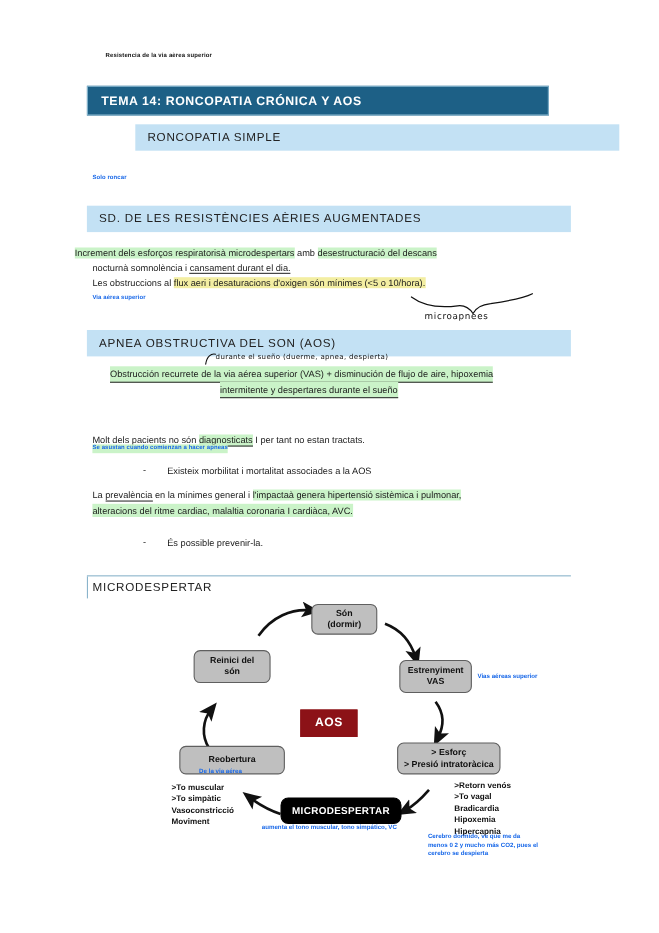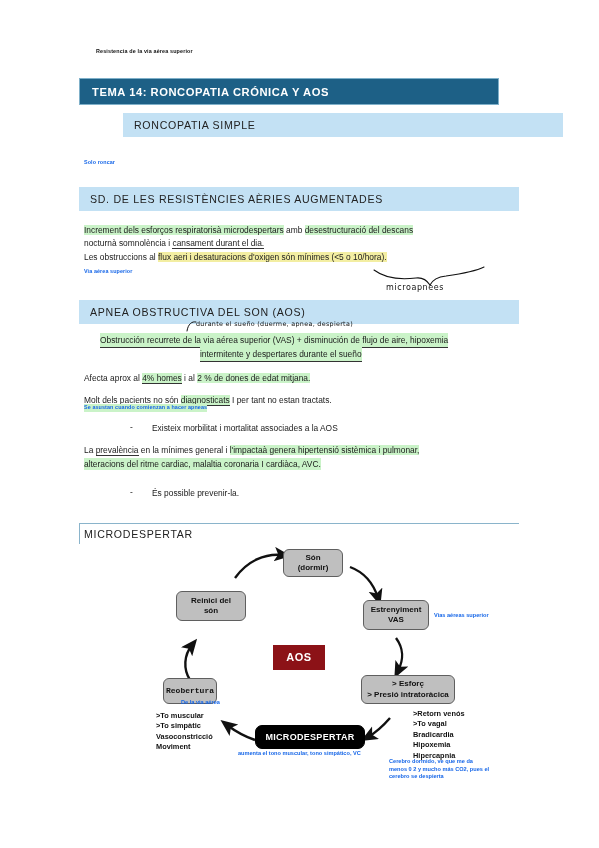--- a/index.html
+++ b/index.html
@@ -97,21 +97,21 @@
   <div class="banner-light" id="sec-roncopatia">
     <span>RONCOPATIA SIMPLE</span>
   </div>
 
   <div class="note" style="left:84px;top:159px;">Solo roncar</div>
 
   <div class="banner-light" id="sec-resistencies">
     <span>SD. DE LES RESISTÈNCIES AÈRIES AUGMENTADES</span>
   </div>
 
-  <div class="t" style="left:84px;top:224px;text-align:right;">
+  <div class="t" style="left:68px;top:224px;text-align:right;">
     <span class="hl-g">Increment dels esforços respiratoris</span><span class="hl-g">à microdespertars</span><span> amb </span><span class="hl-g">desestructuració del descans</span>
   </div>
 
   <div class="t" style="left:84px;top:237px;">
     <span>nocturn</span><span>à somnolència i </span><span class="u">cansament durant el dia.</span>
   </div>
 
   <div class="t" style="left:84px;top:251px;">
     <span>Les obstruccions al </span><span class="hl-y">flux aeri i desaturacions d'oxigen són mínimes (&lt;5 o 10/hora).</span>
   </div>
@@ -128,23 +128,20 @@
   </div>
 
   <svg style="position:absolute;left:185px;top:320px;width:18px;height:12px;">
     <path d="M2,11 C3,4 7,1 11,2" fill="none" stroke="#111" stroke-width="1" stroke-linecap="round"></path>
   </svg>
   <div class="hand" style="left:196px;top:320px;">durante el sueño (duerme, apnea, despierta)</div>
 
   <div class="t u hl-g" style="left:100px;top:333px;padding:1px 0;">Obstrucción recurrete de la via aérea superior (VAS) + disminución de flujo de aire, hipoxemia</div>
   <div class="t u hl-g" style="left:200px;top:347px;padding:1px 0;">intermitente y despertares durante el sueño</div>
 
-  <div class="t" style="left:84px;top:372px;">
-    <span>Afecta aprox al </span><span class="i u hl-g">4% homes</span><span class="i"> i al </span><span class="i hl-g">2 % de dones de edat mitjana.</span>
-  </div>
 
   <div class="t" style="left:84px;top:394px;">
     <span>Molt dels pacients no són </span><span class="u hl-g">diagnosticats</span><span> I per tant no estan tractats.</span>
   </div>
   <div class="note hl-g" style="left:84px;top:404px;">Se asustan cuando comienzan a hacer apneas</div>
 
   <div class="dash" style="left:130px;top:422px;">-</div>
   <div class="t" style="left:152px;top:422px;">Existeix morbilitat i mortalitat associades a la AOS</div>
 
   <div class="t" style="left:84px;top:444px;">
@@ -195,21 +192,21 @@
     <div class="dbox" style="left:361px;top:130px;width:94px;height:29px;">
       <span style="white-space:pre-line;">&gt; Esforç
 &gt; Presió intratoràcica</span>
     </div>
 
     <div class="dbox black" style="left:255px;top:180px;width:110px;height:24px;">
       <span>MICRODESPERTAR</span>
     </div>
     <div class="dnote" style="left:238px;top:205px;">aumenta el tono muscular, tono simpático, VC</div>
 
-    <div class="dbox" style="left:163px;top:133px;width:54px;height:26px;font-family:Liberation Mono, monospace;">
+    <div class="dbox" style="left:163px;top:133px;width:96px;height:26px;">
       <span>Reobertura</span>
     </div>
     <div class="dnote" style="left:181px;top:154px;">De la via aérea</div>
 
     <div class="dbox" style="left:176px;top:46px;width:70px;height:30px;">
       <span style="white-space:pre-line;">Reinici del
 són</span>
     </div>
 
     <div class="dbox red" style="left:273px;top:100px;width:52px;height:25px;">

